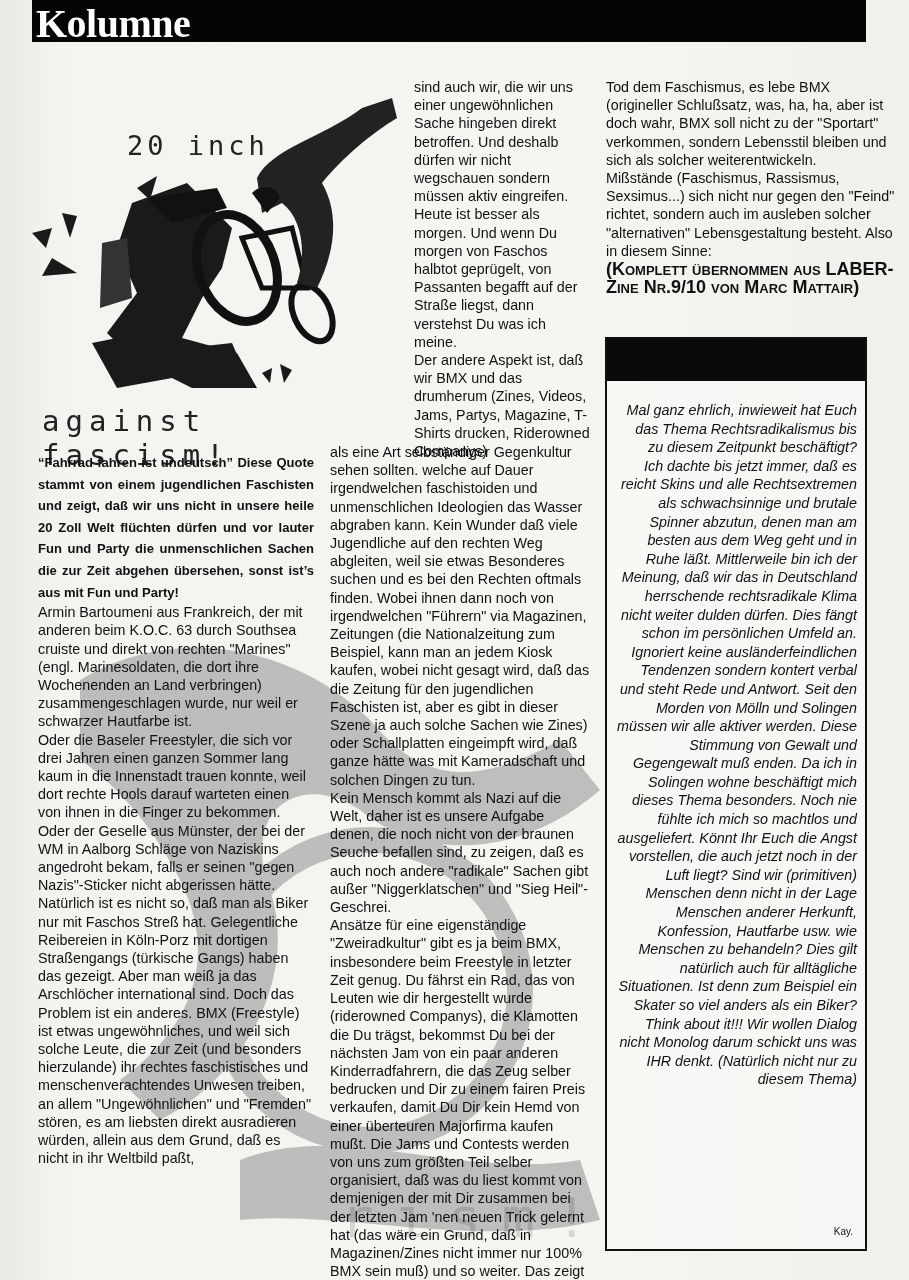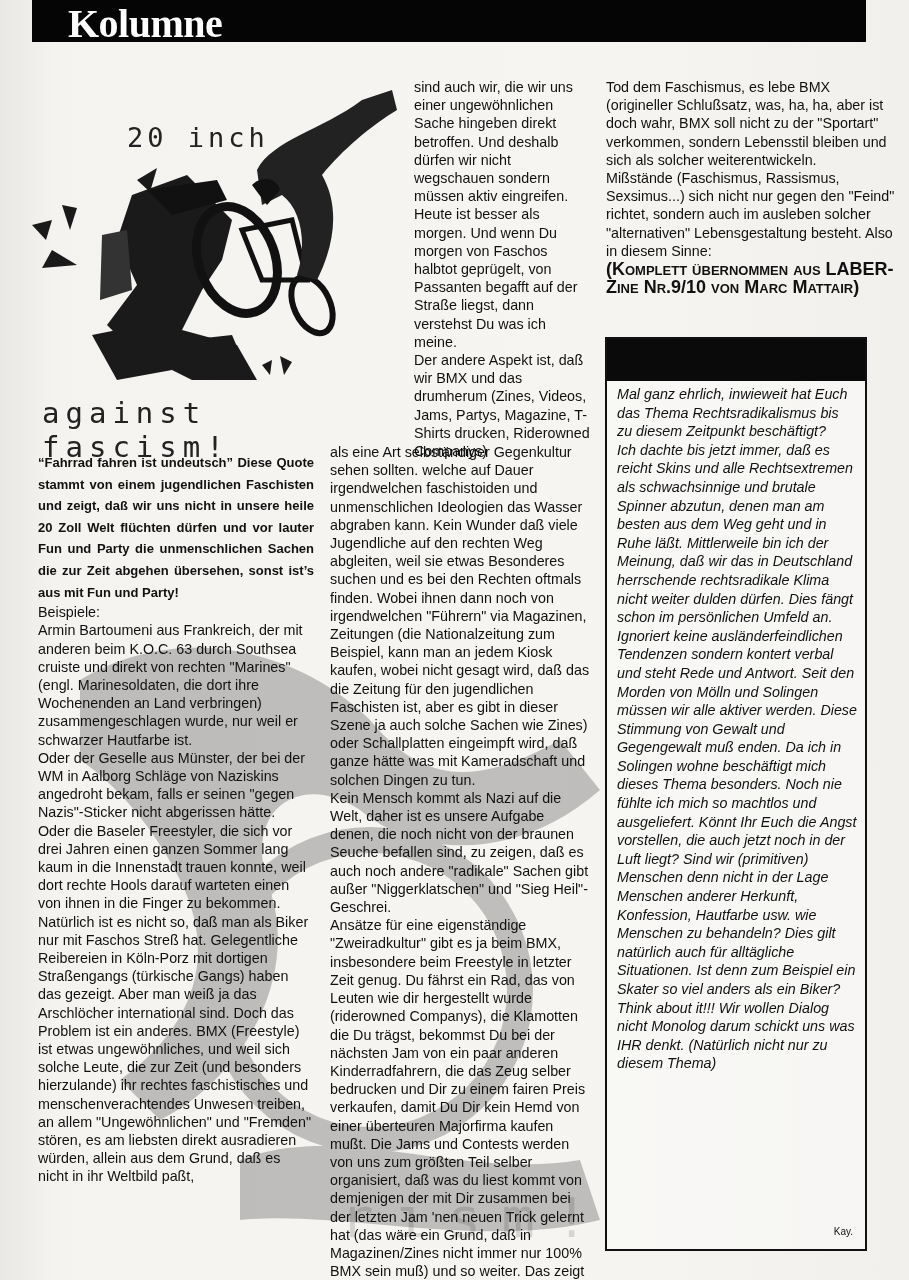--- a/index.html
+++ b/index.html
@@ -14,25 +14,25 @@
       position: absolute; left: 0; top: 0; width: 909px; height: 1280px;
       background: linear-gradient(90deg, #e9e8e4 0%, #f4f3f0 6%, #f6f5f2 60%, #f1f0ec 100%);
     }
     .header-bar {
       position: absolute; left: 32px; top: 0; width: 834px; height: 42px;
       background: #050505;
     }
     .header-title {
       position: absolute; left: 36px; top: 2px;
       font-family: "Liberation Serif", serif; font-weight: bold;
-      font-size: 40px; line-height: 44px; color: #fff; letter-spacing: -0.5px; margin-left: 32px;
+      font-size: 40px; line-height: 44px; color: #fff; letter-spacing: -0.5px;
     }
     
     .art {
-      position: absolute; left: 22px; top: 80px; width: 390px; height: 360px;
+      position: absolute; left: 22px; top: 88px; width: 390px; height: 360px;
     }
     .art-text-top {
       position: absolute; left: 105px; top: 42px;
       font-family: "DejaVu Sans Mono", monospace; font-size: 27px; letter-spacing: 4px; color:#222;
     }
     .art-text-bottom {
       position: absolute; left: 20px; top: 316px;
       font-family: "DejaVu Sans Mono", monospace; font-size: 29px; letter-spacing: 6px; color:#222;
     }
     
@@ -46,21 +46,21 @@
     .col2a { left: 414px; top: 78px; width: 178px; }
     .col2b { left: 330px; top: 443px; width: 262px; }
     .col3 { left: 606px; top: 78px; width: 290px; }
     .credit { font-weight: bold; font-variant: small-caps; font-size: 18px; line-height: 18px; }
     .box {
       position: absolute; left: 605px; top: 337px; width: 258px; height: 910px;
       border: 2px solid #111; background: rgba(250,250,248,0.6);
     }
     .box-header { height: 42px; background: #0a0a0a; }
     .box-body {
-      padding: 4px 8px 0 10px; font-style: italic; font-size: 14.3px; line-height: 18.6px;
+      padding: 20px 8px 0 10px; font-style: italic; font-size: 14.3px; line-height: 18.6px; text-align: right;
     }
     .box-sign { position: absolute; right: 12px; bottom: 12px; font-size: 10px; }
     .watermark {
       position: absolute; left: 40px; top: 560px; width: 580px; height: 700px; opacity: 0.22; pointer-events: none;
     }
     .wm-text {
       position: absolute; left: 340px; top: 1185px;
       font-family: "DejaVu Sans Mono", monospace; font-size: 56px; color: rgba(0,0,0,0.13); letter-spacing: 20px;
     }
   </style>
@@ -103,24 +103,23 @@
 
       <path d="M235 90 C250 60 300 50 340 20 L370 10 L375 30 C350 45 320 70 300 95 C320 130 310 170 295 200 L275 195 C285 165 280 130 260 115 L240 125 Z" fill="#222"></path>
       <path d="M230 105 C240 95 255 98 258 110 L245 125 Z" fill="#111"></path>
     </svg>
     <div class="art-text-top">20 inch</div>
     <div class="art-text-bottom">against fascism!</div>
   </div>
 
   <div class="col col1">
     <p class="lead">“Fahrrad fahren ist undeutsch” Diese Quote stammt von einem jugendlichen Faschisten und zeigt, daß wir uns nicht in unsere heile 20 Zoll Welt flüchten dürfen und vor lauter Fun und Party die unmenschlichen Sachen die zur Zeit abgehen übersehen, sonst ist’s aus mit Fun und Party!</p>
-    <p>Beispiele:</p>
     <p>Armin Bartoumeni aus Frankreich, der mit anderen beim K.O.C. 63 durch Southsea cruiste und direkt von rechten "Marines"(engl. Marinesoldaten, die dort ihre Wochenenden an Land verbringen) zusammengeschlagen wurde, nur weil er schwarzer Hautfarbe ist.</p>
+    <p>Oder die Baseler Freestyler, die sich vor drei Jahren einen ganzen Sommer lang kaum in die Innenstadt trauen konnte, weil dort rechte Hools darauf warteten einen von ihnen in die Finger zu bekommen.</p>
     <p>Oder der Geselle aus Münster, der bei der WM in Aalborg Schläge von Naziskins angedroht bekam, falls er seinen "gegen Nazis"-Sticker nicht abgerissen hätte.</p>
-    <p>Oder die Baseler Freestyler, die sich vor drei Jahren einen ganzen Sommer lang kaum in die Innenstadt trauen konnte, weil dort rechte Hools darauf warteten einen von ihnen in die Finger zu bekommen.</p>
     <p>Natürlich ist es nicht so, daß man als Biker nur mit Faschos Streß hat. Gelegentliche Reibereien in Köln-Porz mit dortigen Straßengangs (türkische Gangs) haben das gezeigt. Aber man weiß ja das Arschlöcher international sind. Doch das Problem ist ein anderes. BMX (Freestyle) ist etwas ungewöhnliches, und weil sich solche Leute, die zur Zeit (und besonders hierzulande) ihr rechtes faschistisches und menschenverachtendes Unwesen treiben, an allem "Ungewöhnlichen" und "Fremden" stören, es am liebsten direkt ausradieren würden, allein aus dem Grund, daß es nicht in ihr Weltbild paßt,</p>
   </div>
 
   <div class="col col2a">
     <p>sind auch wir, die wir uns einer ungewöhnlichen Sache hingeben direkt betroffen. Und deshalb dürfen wir nicht wegschauen sondern müssen aktiv eingreifen. Heute ist besser als morgen. Und wenn Du morgen von Faschos halbtot geprügelt, von Passanten begafft auf der Straße liegst, dann verstehst Du was ich meine.</p>
     <p>Der andere Aspekt ist, daß wir BMX und das drumherum (Zines, Videos, Jams, Partys, Magazine, T-Shirts drucken, Riderowned Companys)</p>
   </div>
 
   <div class="col col2b">
     <p>als eine Art selbständiger Gegenkultur sehen sollten. welche auf Dauer irgendwelchen faschistoiden und unmenschlichen Ideologien das Wasser abgraben kann. Kein Wunder daß viele Jugendliche auf den rechten Weg abgleiten, weil sie etwas Besonderes suchen und es bei den Rechten oftmals finden. Wobei ihnen dann noch von irgendwelchen "Führern" via Magazinen, Zeitungen (die Nationalzeitung zum Beispiel, kann man an jedem Kiosk kaufen, wobei nicht gesagt wird, daß das die Zeitung für den jugendlichen Faschisten ist, aber es gibt in dieser Szene ja auch solche Sachen wie Zines) oder Schallplatten eingeimpft wird, daß ganze hätte was mit Kameradschaft und solchen Dingen zu tun.</p>

